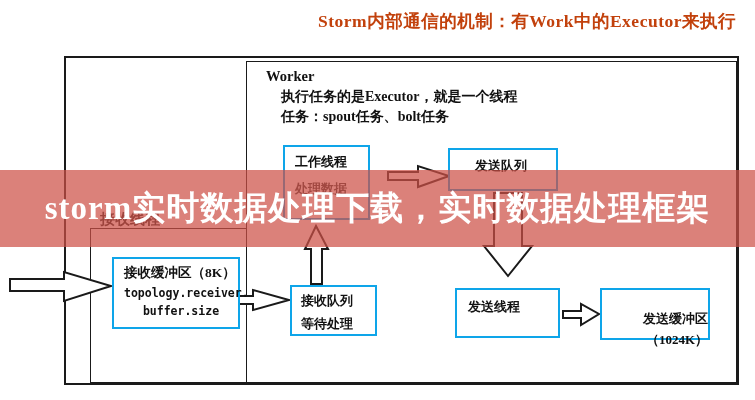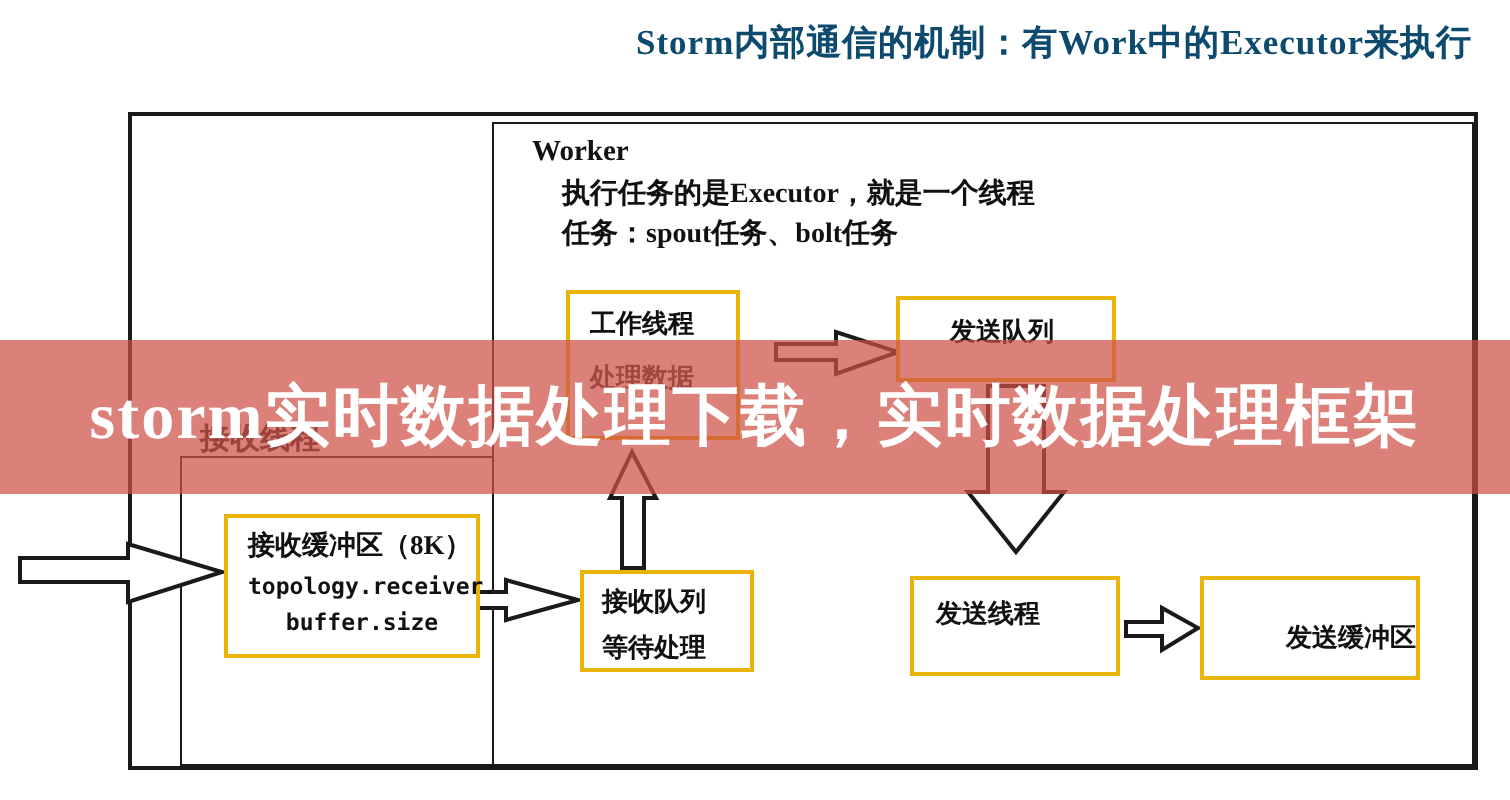--- a/index.html
+++ b/index.html
@@ -2,25 +2,25 @@
 <html><head>
 <meta charset="utf-8">
 <style>
   html,body { margin:0; padding:0; background:#ffffff; }
   #stage {
     position:relative; width:755px; height:400px; overflow:hidden;
     background:#ffffff; font-family:"Liberation Serif", serif;
   }
   .abs { position:absolute; box-sizing:border-box; }
   #page-title {
-    left:318px; top:9px; font-size:17.5px; font-weight:600; color:#0c4a6e;
+    left:318px; top:9px; font-size:17.5px; font-weight:600; color:#c2410c;
     letter-spacing:0.5px; white-space:nowrap;
   }
   .frame { border:2px solid #1a1a1a; background:transparent; }
-  .node  { border:2px solid #eab308; background:#ffffff; color:#111; font-weight:bold; }
+  .node  { border:2px solid #0ea5e9; background:#ffffff; color:#111; font-weight:bold; }
   .node .ln { white-space:nowrap; }
   #outer-box        { left:64px;  top:56px;  width:675px; height:329px; }
   #worker-box       { left:246px; top:61px;  width:491px; height:322px; border-width:1.5px; }
   #recv-thread-box  { left:90px;  top:228px; width:157px; height:155px; border-width:1.5px; }
   #worker-label     { left:266px; top:68px;  font-size:14.5px; font-weight:bold; color:#111; }
   #worker-desc1     { left:281px; top:88px;  font-size:14px; font-weight:bold; color:#111; white-space:nowrap; }
   #worker-desc2     { left:281px; top:108px; font-size:14px; font-weight:bold; color:#111; white-space:nowrap; }
   #recv-thread-label{ left:100px; top:210px; font-size:15px; font-weight:bold; color:#222; }
   #worker-thread-box{ left:283px; top:145px; width:87px;  height:75px; font-size:13px; padding:6px 0 0 10px; }
   #worker-thread-box .ln2 { margin-top:9px; color:#333; }
@@ -85,19 +85,20 @@
     <div class="ln">接收队列</div>
     <div class="ln ln2">等待处理</div>
   </div>
 
   <div id="send-thread-box" class="abs node">
     <div class="ln">发送线程</div>
   </div>
 
   <div id="send-buffer-box" class="abs node">
     <div class="ln">发送缓冲区</div>
+    <div class="ln ln2">（1024K）</div>
   </div>
 
   <div id="banner" class="abs" style="background: rgba(205, 80, 70, 0.72); color: rgb(255, 255, 255);">
     <span>storm实时数据处理下载，实时数据处理框架</span>
   </div>
 
 </div>
 
 </body></html>

